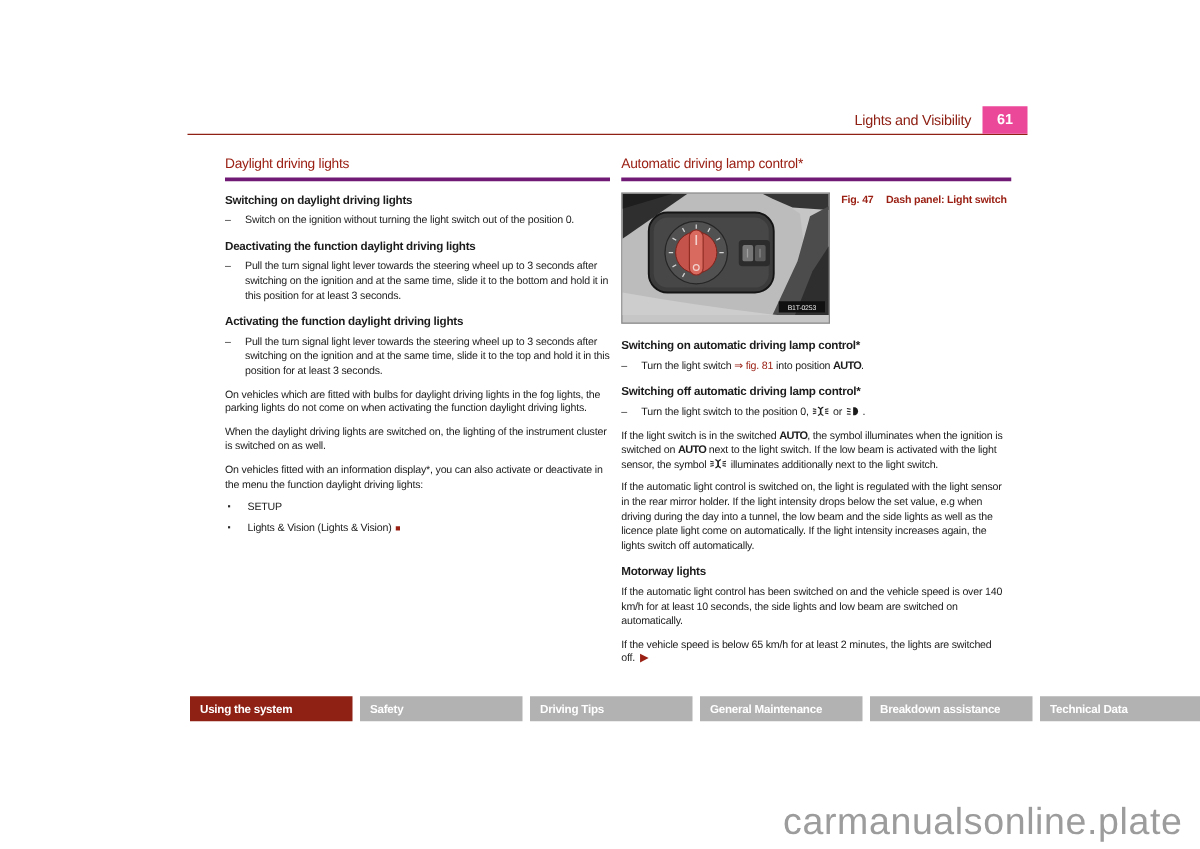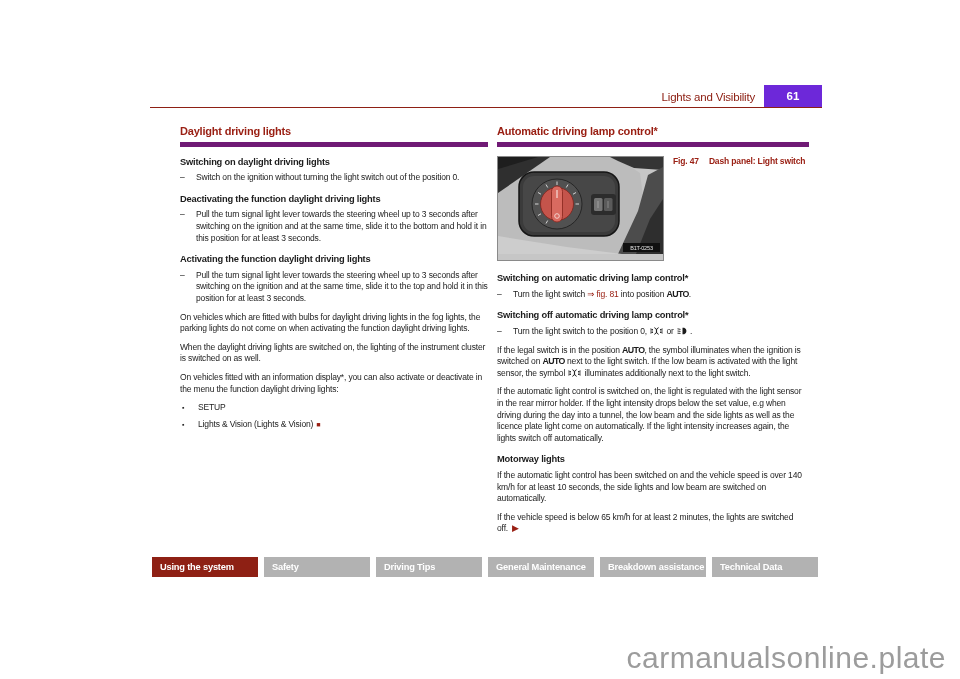--- a/index.html
+++ b/index.html
@@ -11,30 +11,30 @@
   .page-header{
     position:absolute;left:150px;top:85px;width:672px;height:22px;
     border-bottom:1.5px solid #8e2014;
     display:flex;justify-content:flex-end;align-items:flex-end;
   }
   .page-header .htitle{
     font-size:11.5px;font-weight:normal;color:#8e2014;margin-right:9px;
     padding-bottom:4px;letter-spacing:-0.2px;
   }
   .page-num-box{
-    width:58px;height:22px;background:#6d28d9;color:#fff;
+    width:36px;height:22px;background:#ec4899;color:#fff;
     font-size:11.5px;font-weight:bold;display:flex;align-items:center;justify-content:center;
   }
   
   .col{position:absolute;top:126px;font-size:8.5px;line-height:11.6px;letter-spacing:-0.15px;}
   .col-left{left:180px;width:308px;}
   .col-right{left:497px;width:312px;}
   h2.section{
-    color:#9a2014;font-size:11px;font-weight:bold;margin:0 0 9px 0;
-    padding-bottom:4px;border-bottom:5px solid #701a75;letter-spacing:-0.2px;
+    color:#9a2014;font-size:11px;font-weight:normal;margin:0 0 9px 0;
+    padding-bottom:4px;border-bottom:3px solid #701a75;letter-spacing:-0.2px;
   }
   h3.sub{font-size:9.3px;font-weight:bold;margin:10px 0 4px 0;letter-spacing:-0.2px;}
   p.body{margin:0 0 7px 0;}
   .dash-item{display:flex;margin:1px 0 7px 0;}
   .dash-item .marker{width:16px;flex:none;}
   .bullet-item{display:flex;margin:0 0 5px 0;}
   .bullet-item .marker{width:16px;flex:none;font-size:7px;line-height:11.6px;color:#2b2b2b;padding-left:2px;}
   .figref{color:#9a2014;}
   .auto-sym{font-weight:800;letter-spacing:-0.6px;font-size:8.8px;}
   .end-square{color:#9a2014;font-size:7px;margin-left:3px;}
@@ -44,21 +44,21 @@
   .figure-row{display:flex;margin:0 0 12px 0;}
   .figure-img{flex:none;border:1px solid #8a8a8a;background:#c6c6c6;font-size:0;}
   .figure-caption{
     padding-left:9px;padding-bottom:2px;color:#9a2014;font-weight:bold;
     font-size:8.5px;line-height:10px;white-space:nowrap;
   }
   .figure-caption .figlab{margin-right:10px;}
   
   .footer-tabs{position:absolute;left:152px;top:557px;display:flex;gap:6px;}
   .ftab{
-    width:106px;height:20px;background:#b2b2b2;color:#fff;font-weight:bold;
+    width:130px;height:20px;background:#b2b2b2;color:#fff;font-weight:bold;
     font-size:9.3px;display:flex;align-items:center;padding-left:8px;box-sizing:border-box;
     letter-spacing:-0.2px;white-space:nowrap;overflow:hidden;
   }
   .ftab.active{background:#8e2014;}
   
   .watermark{
     position:absolute;right:14px;bottom:4px;font-size:30px;color:#9c9c9c;
     letter-spacing:0.5px;
   }
 </style>
@@ -174,21 +174,21 @@
         </svg><span> or </span><svg class="sym-svg" width="12" height="8" viewBox="0 0 12 8">
           <g stroke="#1c1c1c" stroke-width="0.9">
             <line x1="0.5" y1="1.8" x2="3.5" y2="2.4"></line>
             <line x1="0.5" y1="4" x2="3.5" y2="4.4"></line>
             <line x1="0.5" y1="6.2" x2="3.5" y2="6.4"></line>
           </g>
           <path d="M5.5,0.8 L7.2,0.8 A3.4,3.4 0 0,1 7.2,7.2 L5.5,7.2 Z" fill="#1c1c1c"></path>
         </svg><span>.</span></span>
   </div>
 
-  <p class="body"><span>If the legal switch is in the position </span><span class="auto-sym">AUTO</span><span>, the symbol illuminates when the ignition is switched on </span><span class="auto-sym">AUTO</span><span> next to the light switch. If the low beam is activated with the light sensor, the symbol </span><svg class="sym-svg" width="13" height="8" viewBox="0 0 13 8">
+  <p class="body"><span>If the light switch is in the switched </span><span class="auto-sym">AUTO</span><span>, the symbol illuminates when the ignition is switched on </span><span class="auto-sym">AUTO</span><span> next to the light switch. If the low beam is activated with the light sensor, the symbol </span><svg class="sym-svg" width="13" height="8" viewBox="0 0 13 8">
         <g stroke="#1c1c1c" stroke-width="0.9" fill="none">
           <path d="M4.3,0.6 A3.6,3.6 0 0,1 4.3,7.4"></path>
           <path d="M8.7,0.6 A3.6,3.6 0 0,0 8.7,7.4"></path>
           <line x1="0.2" y1="2" x2="3" y2="2.6"></line>
           <line x1="0.2" y1="4" x2="3" y2="4"></line>
           <line x1="0.2" y1="6" x2="3" y2="5.4"></line>
           <line x1="12.8" y1="2" x2="10" y2="2.6"></line>
           <line x1="12.8" y1="4" x2="10" y2="4"></line>
           <line x1="12.8" y1="6" x2="10" y2="5.4"></line>
         </g>

